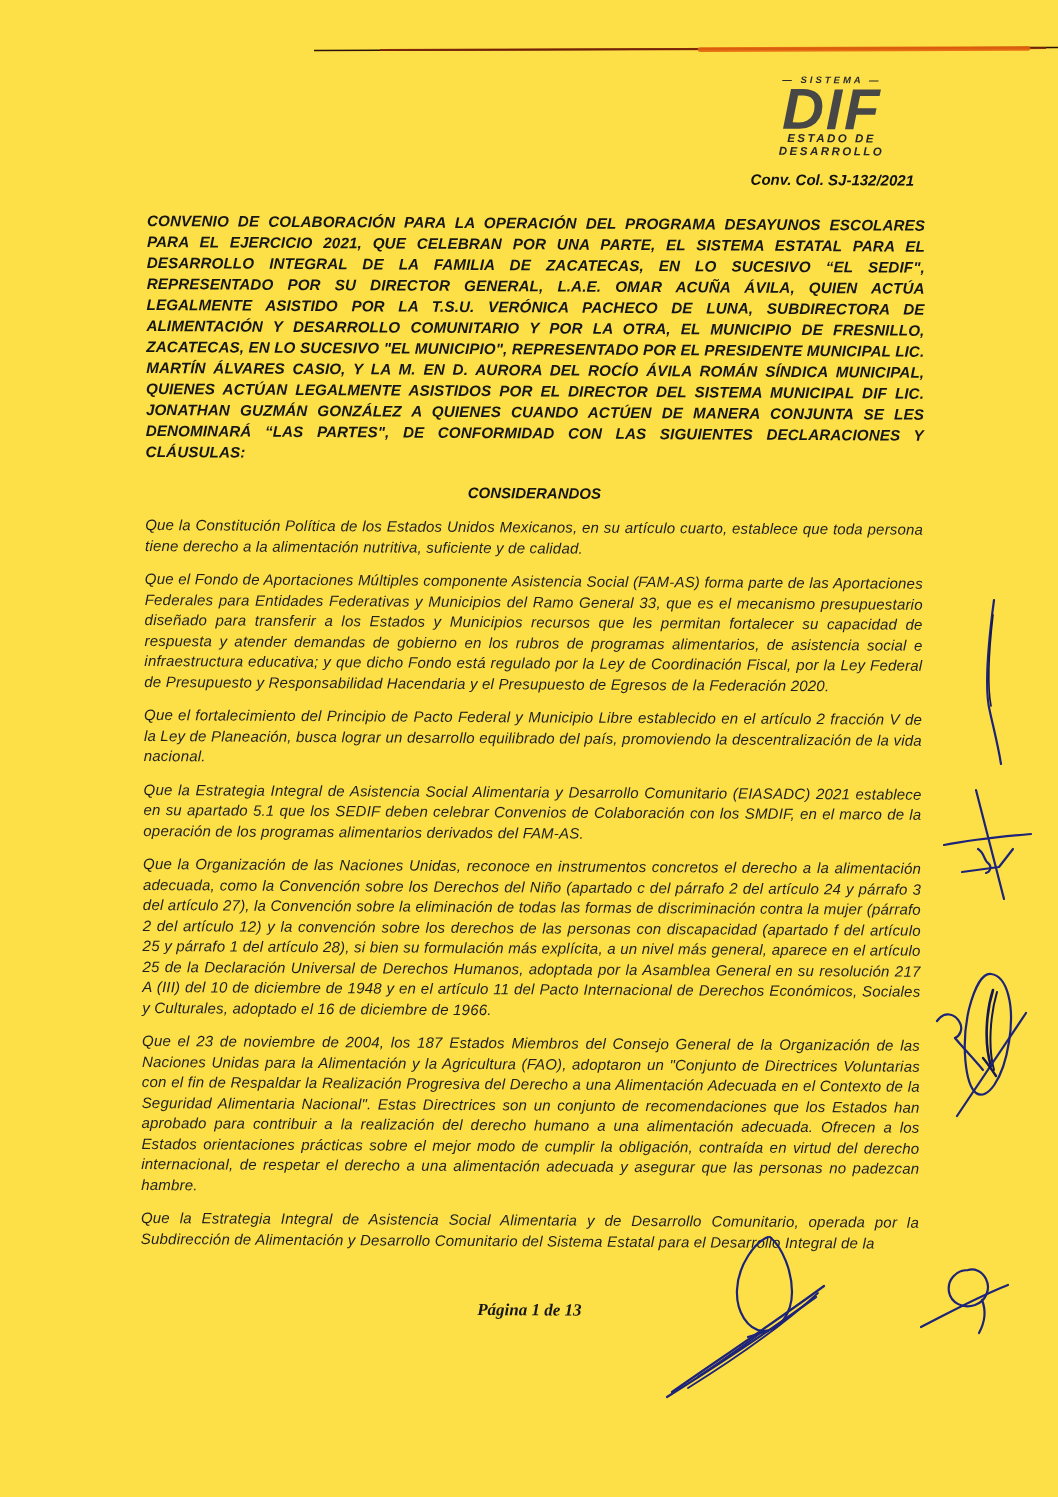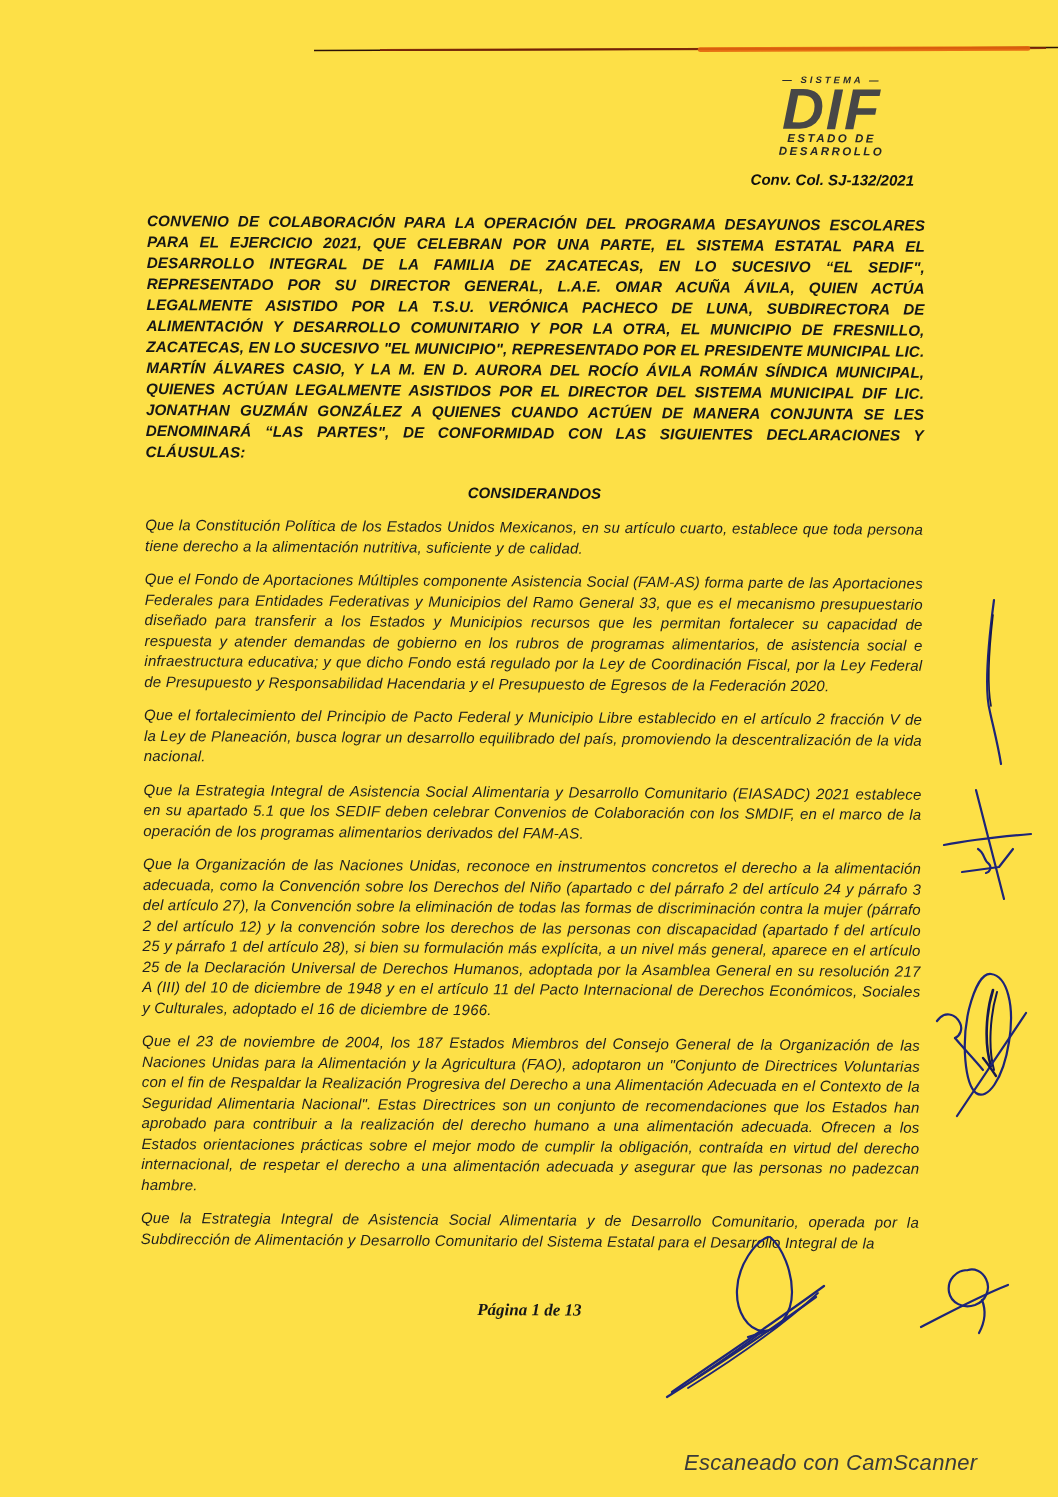--- a/index.html
+++ b/index.html
@@ -122,14 +122,13 @@
       </g>
 
       <g>
         <path d="M968,1270 C956,1270 947,1280 949,1292 C951,1303 963,1309 975,1305 C986,1301 991,1289 986,1279 C982,1271 974,1268 968,1270"></path>
         <path d="M921,1327 C945,1315 975,1298 1008,1285"></path>
         <path d="M982,1300 C986,1310 985,1322 979,1333"></path>
       </g>
     </g>
   </svg>
 
-  <div class="camscanner">Escaneado con CamScanner</div>
 </div>
 
 </body></html>

